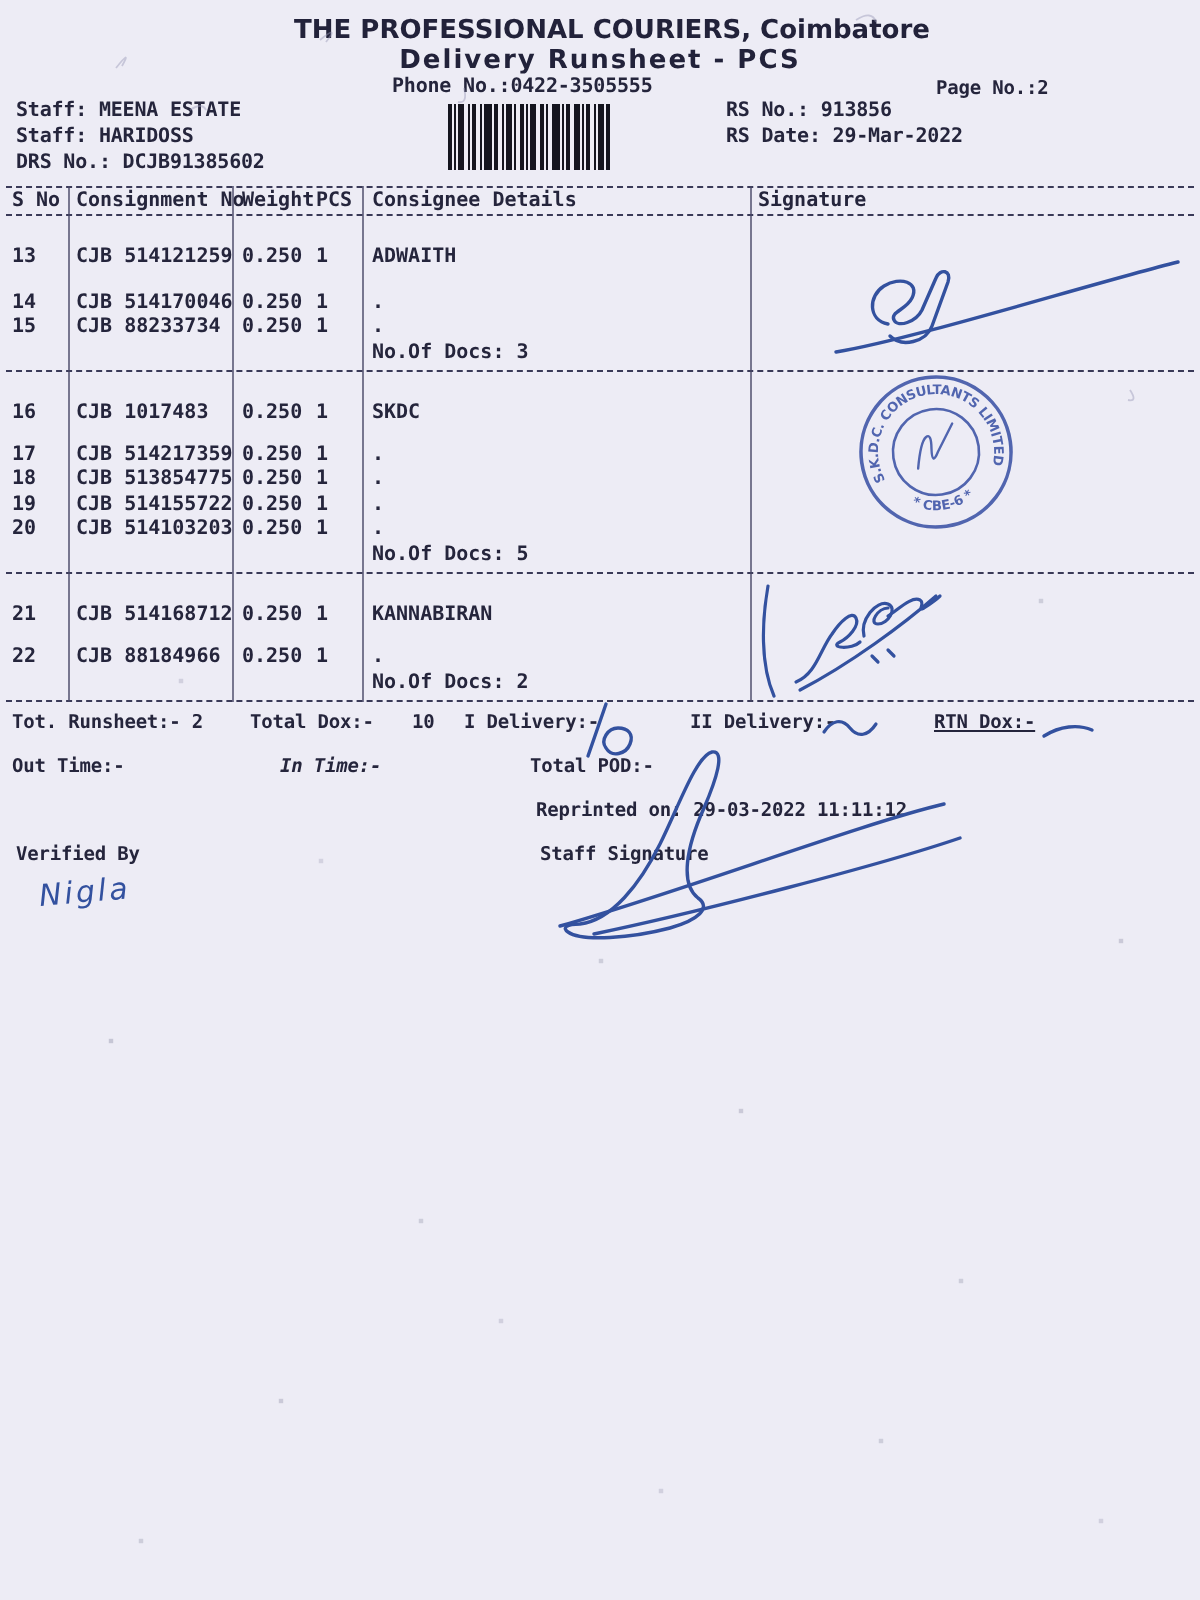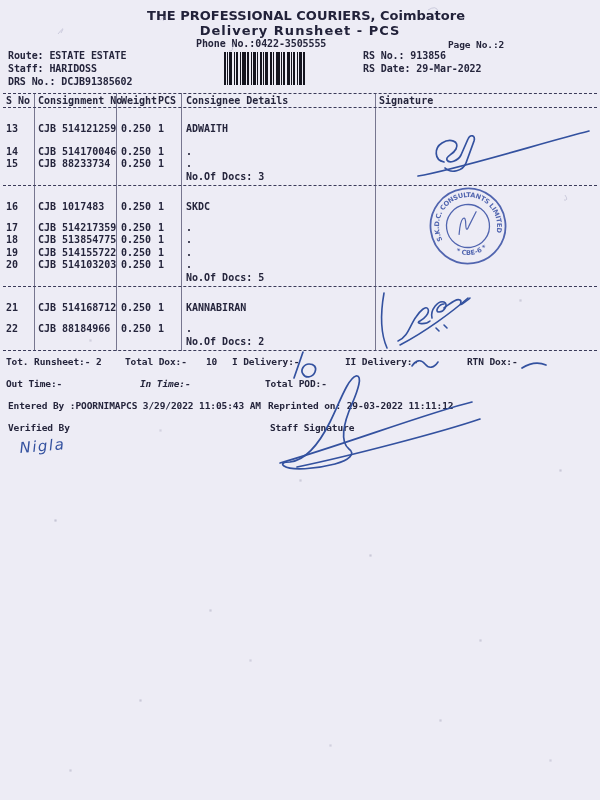--- a/index.html
+++ b/index.html
@@ -34,23 +34,23 @@
 </style>
 </head>
 <body>
 
 <div class="page">
   <div class="specks"></div>
 
   <div class="title" style="top:8px;padding-left:12px;">THE PROFESSIONAL COURIERS, Coimbatore</div>
   <div class="title subtitle" style="top:23px;">Delivery Runsheet - PCS</div>
   <div class="t t10" style="left:196px;top:38px;">Phone No.:0422-3505555</div>
-  <div class="t" style="left:448px;top:39px;text-align:right;">Page No.:2</div>
-
-  <div class="t t10" style="left:8px;top:50px;">Route: ESTATE ESTATE</div>
+  <div class="t" style="left:468px;top:39px;text-align:right;">Page No.:2</div>
+
+  <div class="t t10" style="left:8px;top:50px;">Staff: MEENA ESTATE</div>
   <div class="t t10" style="left:8px;top:63px;">Staff: HARIDOSS</div>
   <div class="t t10" style="left:8px;top:76px;">DRS No.: DCJB91385602</div>
 
   <div class="t t10" style="left:363px;top:50px;">RS No.: 913856</div>
   <div class="t t10" style="left:363px;top:63px;">RS Date: 29-Mar-2022</div>
 
   <svg style="position:absolute;left:224px;top:52px;" width="81" height="33">
     <g fill="#15151f">
       <rect x="0" y="0" width="2" height="33"></rect>
         <rect x="3" y="0" width="1" height="33"></rect>
@@ -121,27 +121,26 @@
           </div>
         </div>
       </div>
   </div>
 
   <div class="t" style="left:6px;top:356px;">Tot. Runsheet:- 2</div>
   <div class="t" style="left:125px;top:356px;">Total Dox:-</div>
   <div class="t" style="left:206px;top:356px;">10</div>
   <div class="t" style="left:232px;top:356px;">I Delivery:-</div>
   <div class="t" style="left:345px;top:356px;">II Delivery:-</div>
-  <div class="t" style="left:467px;top:356px;">RTN Dox:-</div>
+  <div class="t" style="left:467px;top:356px;text-decoration:underline;">RTN Dox:-</div>
 
   <div class="t" style="left:6px;top:378px;">Out Time:-</div>
   <div class="t" style="left:140px;top:378px;font-style:italic;">In Time:-</div>
   <div class="t" style="left:265px;top:378px;">Total POD:-</div>
 
-  <div class="t" style="left:8px;top:400px;">Entered By :POORNIMAPCS 3/29/2022 11:05:43 AM</div>
   <div class="t" style="left:268px;top:400px;">Reprinted on: 29-03-2022 11:11:12</div>
   <div class="t" style="left:8px;top:422px;">Verified By</div>
   <div class="t" style="left:270px;top:422px;">Staff Signature</div>
 
   <svg class="ink" width="600" height="800" viewBox="0 0 600 800">
 
     <g stroke="#9a9ab8" stroke-width="0.9" fill="none" opacity="0.45">
       <path d="M58,34 q8,-10 3,-1"></path>
         <path d="M160,20 q10,-8 3,1"></path>
       <path d="M428,10 q8,-5 10,1"></path>

